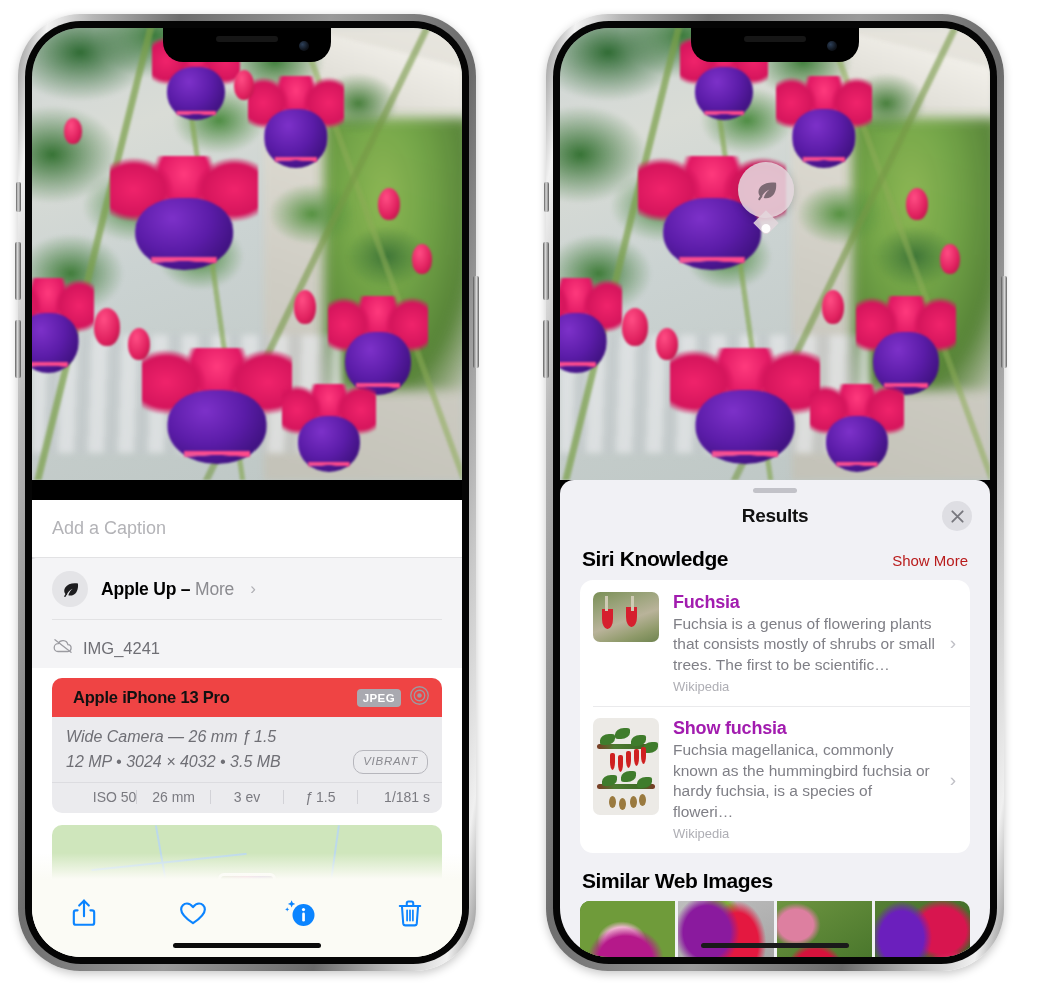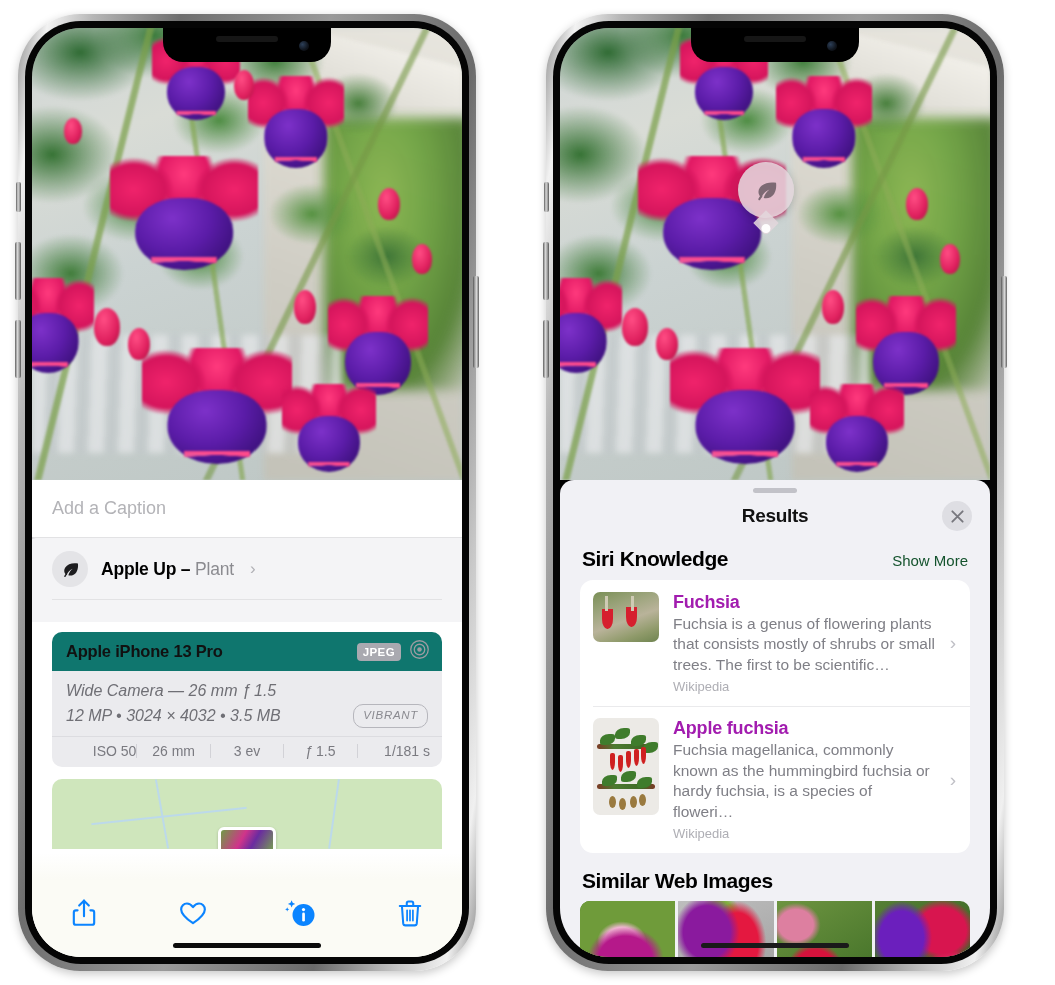--- a/index.html
+++ b/index.html
@@ -184,21 +184,21 @@
   .adjust-link { font-size: 17px; color: #0b84ff; }
   .meta-line2 { display: flex; align-items: center; gap: 9px; margin-top: 6px; }
   .meta-filename { font-size: 16.5px; color: #6f6f75; }
 
   .camera-card {
     margin: 10px 20px 0; border-radius: 10px; overflow: hidden;
     background: #ebebee;
   }
   .cam-head {
     display: flex; align-items: center; justify-content: space-between;
-    padding: 7px 12px 7px 14px; background: #0f766e;
+    padding: 7px 12px 7px 21px; background: #ef4444;
   }
   .cam-model { font-size: 16.5px; font-weight: 700; color: #111; letter-spacing: -.2px; }
   .cam-head-right { display: flex; align-items: center; gap: 8px; }
   .pill-jpeg {
     background: #a9a9b0; color: #fff; font-size: 11.5px; font-weight: 700;
     letter-spacing: .4px; padding: 3px 6px; border-radius: 4px;
   }
   .cam-body { padding: 8px 14px 7px; }
   .cam-row { font-size: 16px; color: #6f6f75; line-height: 1.55; font-style: italic; }
   .cam-row.flex { display: flex; align-items: center; justify-content: space-between; }
@@ -282,21 +282,21 @@
   .close-btn {
     position: absolute; right: 18px; top: 50%; transform: translateY(-50%);
     width: 30px; height: 30px; border-radius: 50%; background: #dedee3;
     display: flex; align-items: center; justify-content: center;
   }
   .section-head {
     display: flex; align-items: baseline; justify-content: space-between;
     padding: 8px 22px 9px;
   }
   .section-title { font-size: 21px; font-weight: 700; color: #000; letter-spacing: -.4px; }
-  .show-more { font-size: 15px; color: #14532d; margin-left: 36px; }
+  .show-more { font-size: 15px; color: #b91c1c; margin-left: 36px; }
 
   .kn-card {
     margin: 0 20px; background: #fff; border-radius: 13px; overflow: hidden;
   }
   .kn-row { display: flex; align-items: flex-start; gap: 14px; padding: 12px 14px 12px 13px; position: relative; }
   .kn-row + .kn-row::before {
     content: ""; position: absolute; left: 13px; right: 0; top: 0; height: 1px; background: #eaeaec;
   }
   .kn-thumb { flex: none; border-radius: 7px; overflow: hidden; position: relative; }
   .kn-thumb.a { width: 66px; height: 50px;
@@ -418,41 +418,50 @@
             </div>
           <div class="bud" style="left:62px;top:280px;width:26px;height:38px"></div>
           <div class="bud" style="left:96px;top:300px;width:22px;height:32px"></div>
           <div class="bud" style="left:262px;top:262px;width:22px;height:34px"></div>
           <div class="bud" style="left:346px;top:160px;width:22px;height:32px"></div>
           <div class="bud" style="left:380px;top:216px;width:20px;height:30px"></div>
           <div class="bud" style="left:202px;top:42px;width:20px;height:30px"></div>
           <div class="bud" style="left:32px;top:90px;width:18px;height:26px"></div>
         </div>
 
-        <div class="info-panel" style="top:452px">
+        <div class="info-panel" style="top:472px">
 
           <div class="caption-row">
             <span class="caption-placeholder">Add a Caption</span>
           </div>
 
           <div class="lookup-row">
             <span class="sparkle s1">✦</span>
 
             <span class="leaf-badge">
               <svg width="21" height="21" viewBox="0 0 24 24" aria-hidden="true">
                 <path d="M20.5 5.2C14.8 4 8.6 5.6 6 9.6c-2.3 3.5-.8 7.3 1.6 8.6 1.2-3.4 3.8-5.9 7-7.2-2.4 1.8-4.3 4.4-5.1 7.6 3.4.9 7.2-.5 9.2-3.6 2-3.1 2.1-6.8 1.8-9.8z" fill="#1d1d1f"></path>
                 <path d="M5.6 19.8c.5-1 1.1-1.9 1.8-2.7" stroke="#1d1d1f" stroke-width="1.6" fill="none" stroke-linecap="round"></path>
               </svg>
             </span>
-            <span class="lookup-text"><span>Apple Up – </span><span class="sub">Plant</span></span>
+            <span class="lookup-text"><span>Apple Up – </span><span class="sub">More</span></span>
             <span class="chev">›</span>
             <div class="hairline"></div>
           </div>
 
           <div class="meta-block">
+            <div class="meta-line2">
+              <span>
+                <svg width="22" height="16" viewBox="0 0 26 18" aria-hidden="true">
+                  <path d="M7 15.5h11.3a4 4 0 0 0 .5-8 6 6 0 0 0-11.4-1.2A4.2 4.2 0 0 0 7 15.5z" fill="none" stroke="#9b9ba1" stroke-width="1.5"></path>
+                  <line x1="3.5" y1="1.5" x2="22.5" y2="16.5" stroke="#9b9ba1" stroke-width="1.5" stroke-linecap="round"></line>
+                </svg>
+              </span>
+              <span class="meta-filename">IMG_4241</span>
+            </div>
           </div>
 
           <div class="camera-card">
             <div class="cam-head">
               <span class="cam-model">Apple iPhone 13 Pro</span>
               <span class="cam-head-right">
                 <span class="pill-jpeg">JPEG</span>
                 <span>
                   <svg width="21" height="21" viewBox="0 0 24 24" aria-hidden="true">
                     <circle cx="12" cy="12" r="10" fill="none" stroke="#9b9ba1" stroke-width="1.5"></circle>
@@ -641,21 +650,21 @@
                   <i class="dr" style="left:38%;top:38%"></i>
                 <i class="dr" style="left:50%;top:34%"></i>
                   <i class="dr" style="left:62%;top:32%"></i>
                 <i class="dr" style="left:72%;top:30%"></i>
                 <i class="sd" style="left:24%;top:80%"></i>
                   <i class="sd" style="left:40%;top:82%"></i>
                 <i class="sd" style="left:56%;top:80%"></i>
                   <i class="sd" style="left:70%;top:78%"></i>
               </span>
               <span class="kn-text">
-                <span class="kn-title" style="display:block">Apple fuchsia</span>
+                <span class="kn-title" style="display:block">Show fuchsia</span>
                 <span class="kn-desc" style="display:block">Fuchsia magellanica, commonly known as the hummingbird fuchsia or hardy fuchsia, is a species of floweri…</span>
                 <span class="kn-src" style="display:block">Wikipedia</span>
               </span>
               <span class="kn-chev">›</span>
             </div>
           </div>
 
           <div class="section-head" style="padding-top:16px;padding-bottom:2px">
             <span class="section-title">Similar Web Images</span>
           </div>

